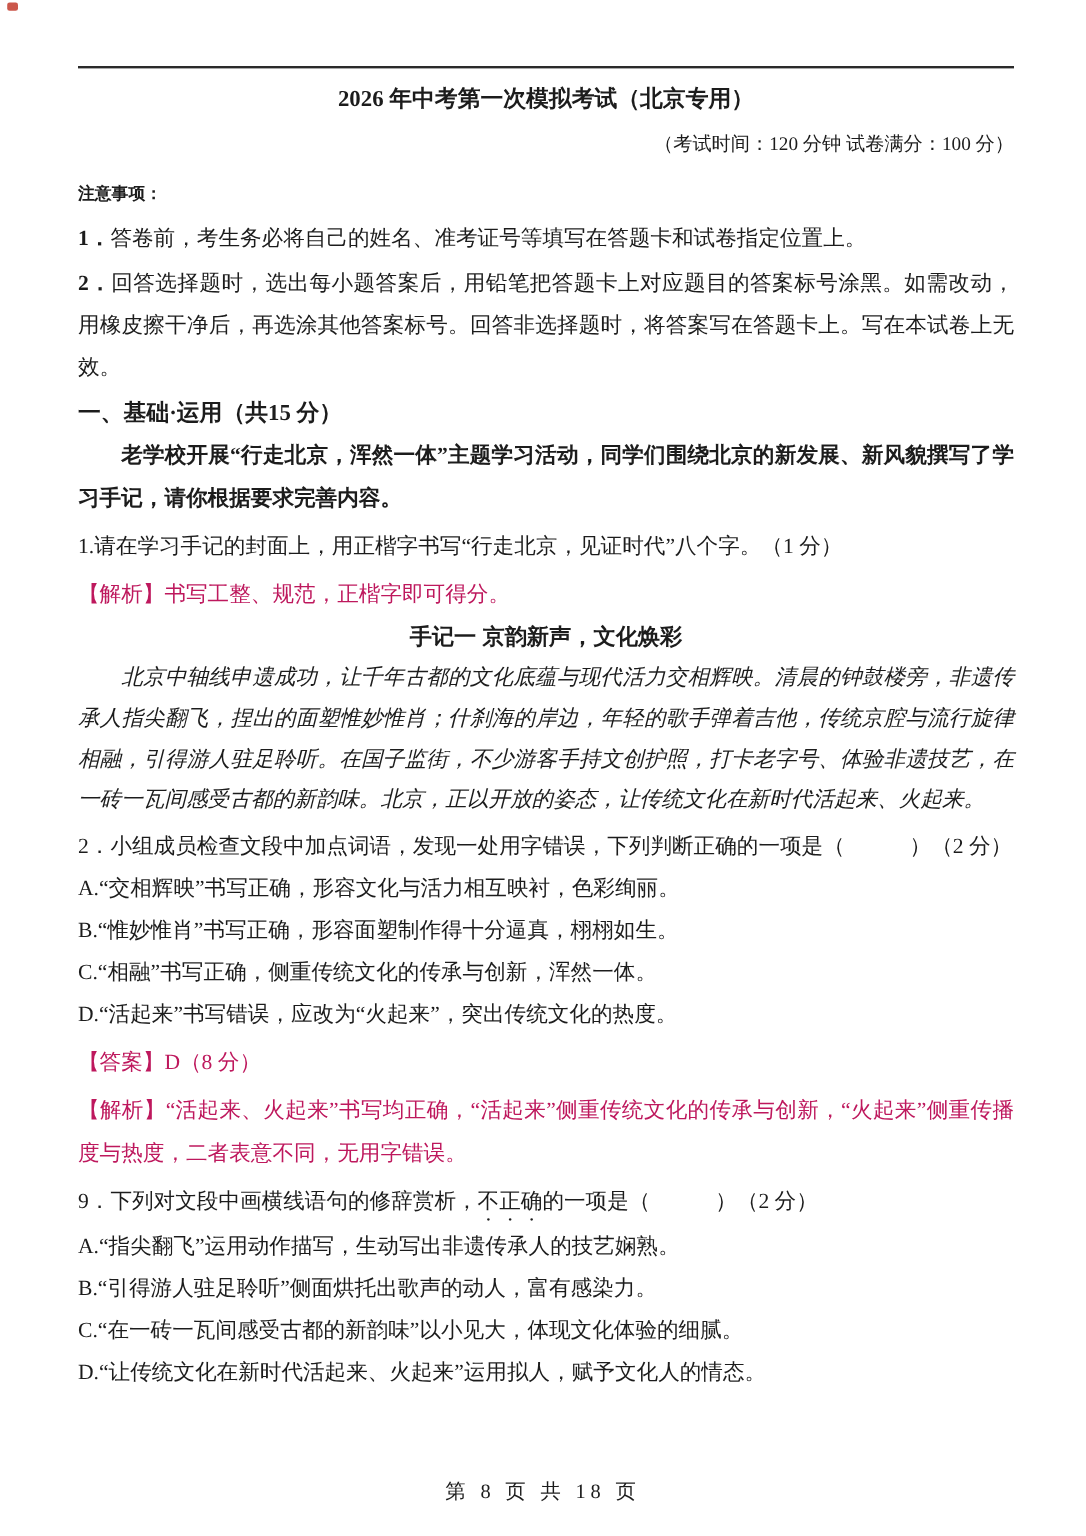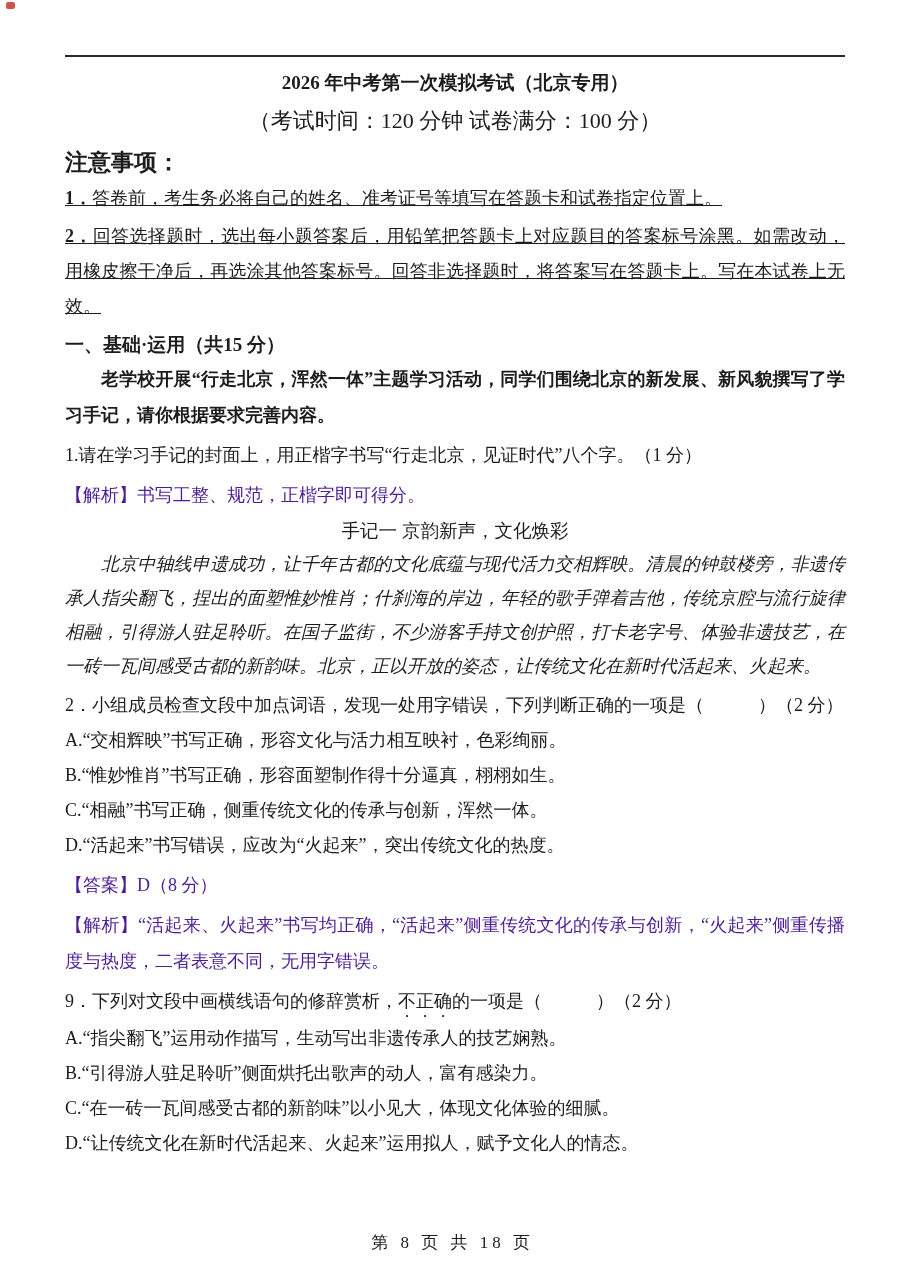--- a/index.html
+++ b/index.html
@@ -30,52 +30,52 @@
   }
   .subject{
     margin-top:12px;
     text-align:center;
     font-size:21px;font-weight:bold;
     font-family:"Liberation Sans","DejaVu Sans",sans-serif;
     line-height:28px;
   }
   .meta{
     margin-top:12px;
-    text-align:center;
-    font-size:22px;
+    text-align:right;
+    font-size:16px;
     line-height:26px;
   }
   .notice-heading{
     margin-top:14px;
-    font-size:23px;font-weight:bold;
+    font-size:14px;font-weight:bold;
     line-height:30px;
   }
   p{margin:0;}
   .body-line{
     font-size:18px;
     line-height:35px;
     text-align:justify;
   }
-  .notice-item{margin-top:3px;text-decoration:underline;}
+  .notice-item{margin-top:3px;}
   .notice-item .num{font-weight:bold;}
   .section-heading{
     margin-top:4px;
     font-size:19px;font-weight:bold;
     line-height:33px;
   }
   .intro{
     font-weight:bold;
     text-indent:2em;
     line-height:36px;
   }
   .q-line{margin-top:4px;line-height:36px;}
-  .red{color:#4c1d95;}
+  .red{color:#be185d;}
   .note-title{
     text-align:center;
-    font-size:18.5px;font-weight:normal;
+    font-size:18.5px;font-weight:bold;
     font-family:"Liberation Sans","DejaVu Sans",sans-serif;
     line-height:33px;
     margin-top:1px;
   }
   .kai{
     font-style:italic;
     text-indent:2em;
     line-height:34px;
   }
   .option{line-height:35px;}

